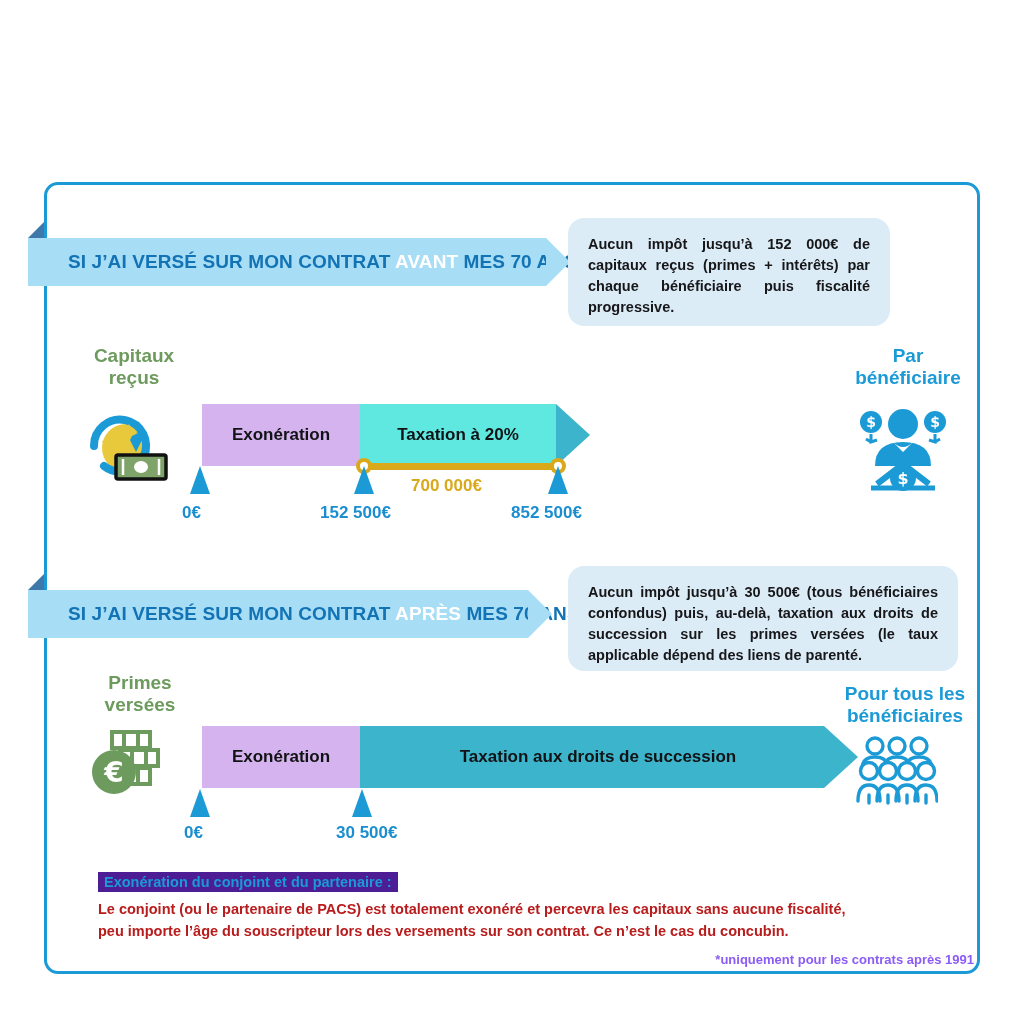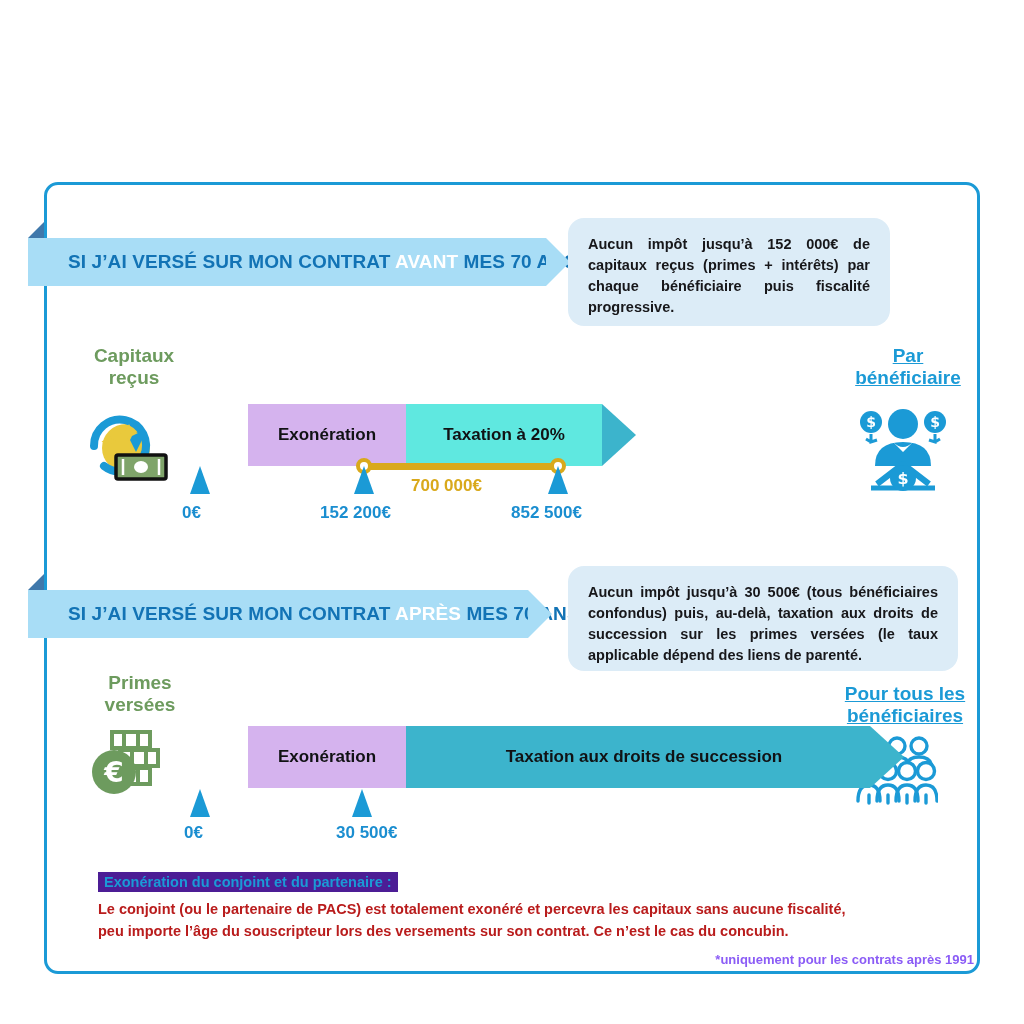--- a/index.html
+++ b/index.html
@@ -23,24 +23,24 @@
   .banner .hl{color:#ffffff;}
 
   
   .callout{position:absolute;background:#dcecf7;border-radius:16px;box-sizing:border-box;
       color:#17171a;font-size:14.5px;font-weight:bold;line-height:1.45;
       text-align:justify;text-align-last:left;padding:16px 20px;}
 
   
   .cap{position:absolute;text-align:center;font-weight:bold;line-height:1.18;}
   .cap.green{color:#6d9b5e;font-size:19px;}
-  .cap.blue{color:#1b9ad6;font-size:19px;text-decoration:underline;}
-
-  
-  .bar{position:absolute;height:62px;display:flex;margin-left:46px;}
+  .cap.blue{color:#1b9ad6;font-size:19px;}
+
+  
+  .bar{position:absolute;height:62px;display:flex;}
   .seg{height:62px;display:flex;align-items:center;justify-content:center;
        color:#111214;font-size:17px;font-weight:bold;box-sizing:border-box;white-space:nowrap;}
   .arrowtip{width:0;height:0;border-top:31px solid transparent;border-bottom:31px solid transparent;}
 
   
   .tri{position:absolute;width:0;height:0;
        border-left:10px solid transparent;border-right:10px solid transparent;
        border-bottom:28px solid #1b9ad6;}
   .tick{position:absolute;color:#1b8ed0;font-size:17px;font-weight:bold;white-space:nowrap;}
 
@@ -119,21 +119,21 @@
 
   <div class="goldline" style="left:364px;top:463px;width:194px;"></div>
   <div class="goldcap" style="left:356px;top:458px;"></div>
   <div class="goldcap" style="left:550px;top:458px;"></div>
   <div class="goldlbl" style="left:411px;top:476px;">700 000€</div>
 
   <div class="tri" style="left:190px;top:466px;"></div>
   <div class="tick" style="left:182px;top:503px;">0€</div>
 
   <div class="tri" style="left:354px;top:466px;"></div>
-  <div class="tick" style="left:320px;top:503px;">152 200€</div>
+  <div class="tick" style="left:320px;top:503px;">152 500€</div>
 
   <div class="tri" style="left:548px;top:466px;"></div>
   <div class="tick" style="left:511px;top:503px;">852 500€</div>
 
   <div class="banner" style="left:28px;top:590px;width:500px;">
     <div class="fold"></div>
     <div class="tip"></div>
     <div class="btxt"><span>SI J’AI VERSÉ SUR MON CONTRAT </span><span class="hl">APRÈS</span><span> MES 70 ANS</span></div>
   </div>
 

